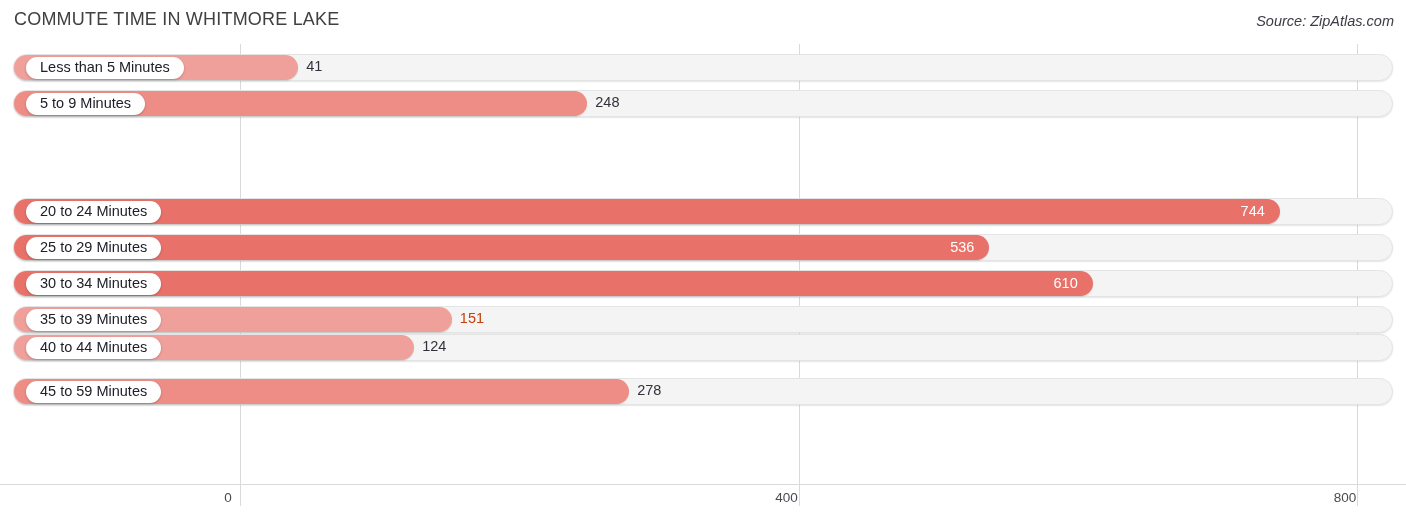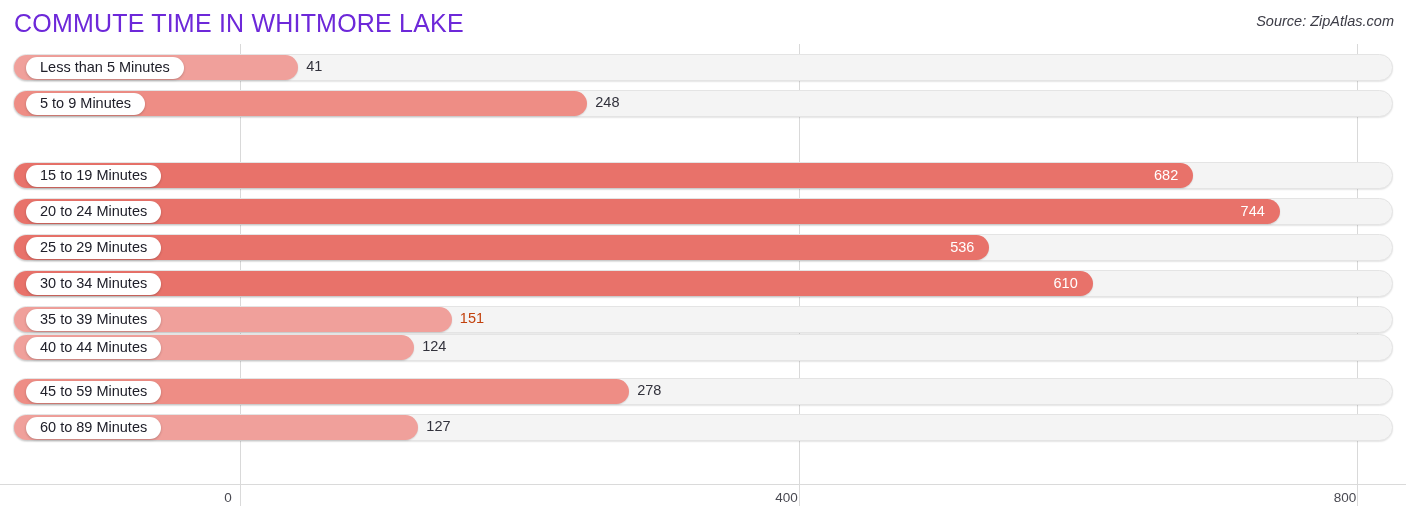--- a/index.html
+++ b/index.html
@@ -19,22 +19,22 @@
   #header {
     position: absolute;
     left: 0; top: 0;
     width: 1406px;
     height: 44px;
   }
   #chart-title {
     position: absolute;
     left: 14px;
     top: 9px;
-    font-size: 25px;
-    color: #6d28d9;
+    font-size: 18px;
+    color: #404040;
     letter-spacing: 0.2px;
     white-space: nowrap;
     font-weight: 400;
   }
   #source-label {
     position: absolute;
     right: 12px;
     top: 13px;
     font-size: 14.5px;
     font-style: italic;
@@ -187,28 +187,20 @@
         <div class="value-out" style="left: 293.246px; color: rgb(50, 50, 60);">41</div>
       </div>
       <div class="row" style="top: 46px;">
         <div class="track" style="background: rgb(244, 244, 244);"></div>
         <div class="bar" style="width: 573.27px; background: rgb(238, 141, 133);"></div>
         <div class="pill">
           <span class="pill-label">5 to 9 Minutes</span>
         </div>
         <div class="value-out" style="left: 582.27px; color: rgb(50, 50, 60);">248</div>
       </div>
-      <div class="row" style="top: 118px;">
-        <div class="track" style="background: rgb(244, 244, 244);"></div>
-        <div class="bar" style="width: 1179.24px; background: rgb(232, 114, 106);"></div>
-        <div class="pill">
-          <span class="pill-label">15 to 19 Minutes</span>
-        </div>
-        <div class="value-in" style="left: 1165.24px; transform: translateX(-100%); color: rgb(255, 255, 255);">682</div>
-      </div>
       <div class="row" style="top: 154px;">
         <div class="track" style="background: rgb(244, 244, 244);"></div>
         <div class="bar" style="width: 1265.81px; background: rgb(232, 114, 106);"></div>
         <div class="pill">
           <span class="pill-label">20 to 24 Minutes</span>
         </div>
         <div class="value-in" style="left: 1251.81px; transform: translateX(-100%); color: rgb(255, 255, 255);">744</div>
       </div>
       <div class="row" style="top: 190px;">
         <div class="track" style="background: rgb(244, 244, 244);"></div>
@@ -242,28 +234,20 @@
         </div>
         <div class="value-out" style="left: 409.135px; color: rgb(50, 50, 60);">124</div>
       </div>
       <div class="row" style="top: 334px;">
         <div class="track" style="background: rgb(244, 244, 244);"></div>
         <div class="bar" style="width: 615.158px; background: rgb(238, 141, 133);"></div>
         <div class="pill">
           <span class="pill-label">45 to 59 Minutes</span>
         </div>
         <div class="value-out" style="left: 624.158px; color: rgb(50, 50, 60);">278</div>
-      </div>
-      <div class="row" style="top: 370px;">
-        <div class="track" style="background: rgb(244, 244, 244);"></div>
-        <div class="bar" style="width: 404.324px; background: rgb(240, 160, 155);"></div>
-        <div class="pill">
-          <span class="pill-label">60 to 89 Minutes</span>
-        </div>
-        <div class="value-out" style="left: 413.324px; color: rgb(50, 50, 60);">127</div>
       </div>
     </div>
 </div>
 
 <div id="axis">
   <div id="axis-line"></div>
 <div class="tick-mark" style="left: 240px;"></div>
     <div class="tick-label" style="left: 228px;">0</div>
     <div class="tick-mark" style="left: 798.5px;"></div>
     <div class="tick-label" style="left: 786.5px;">400</div>

